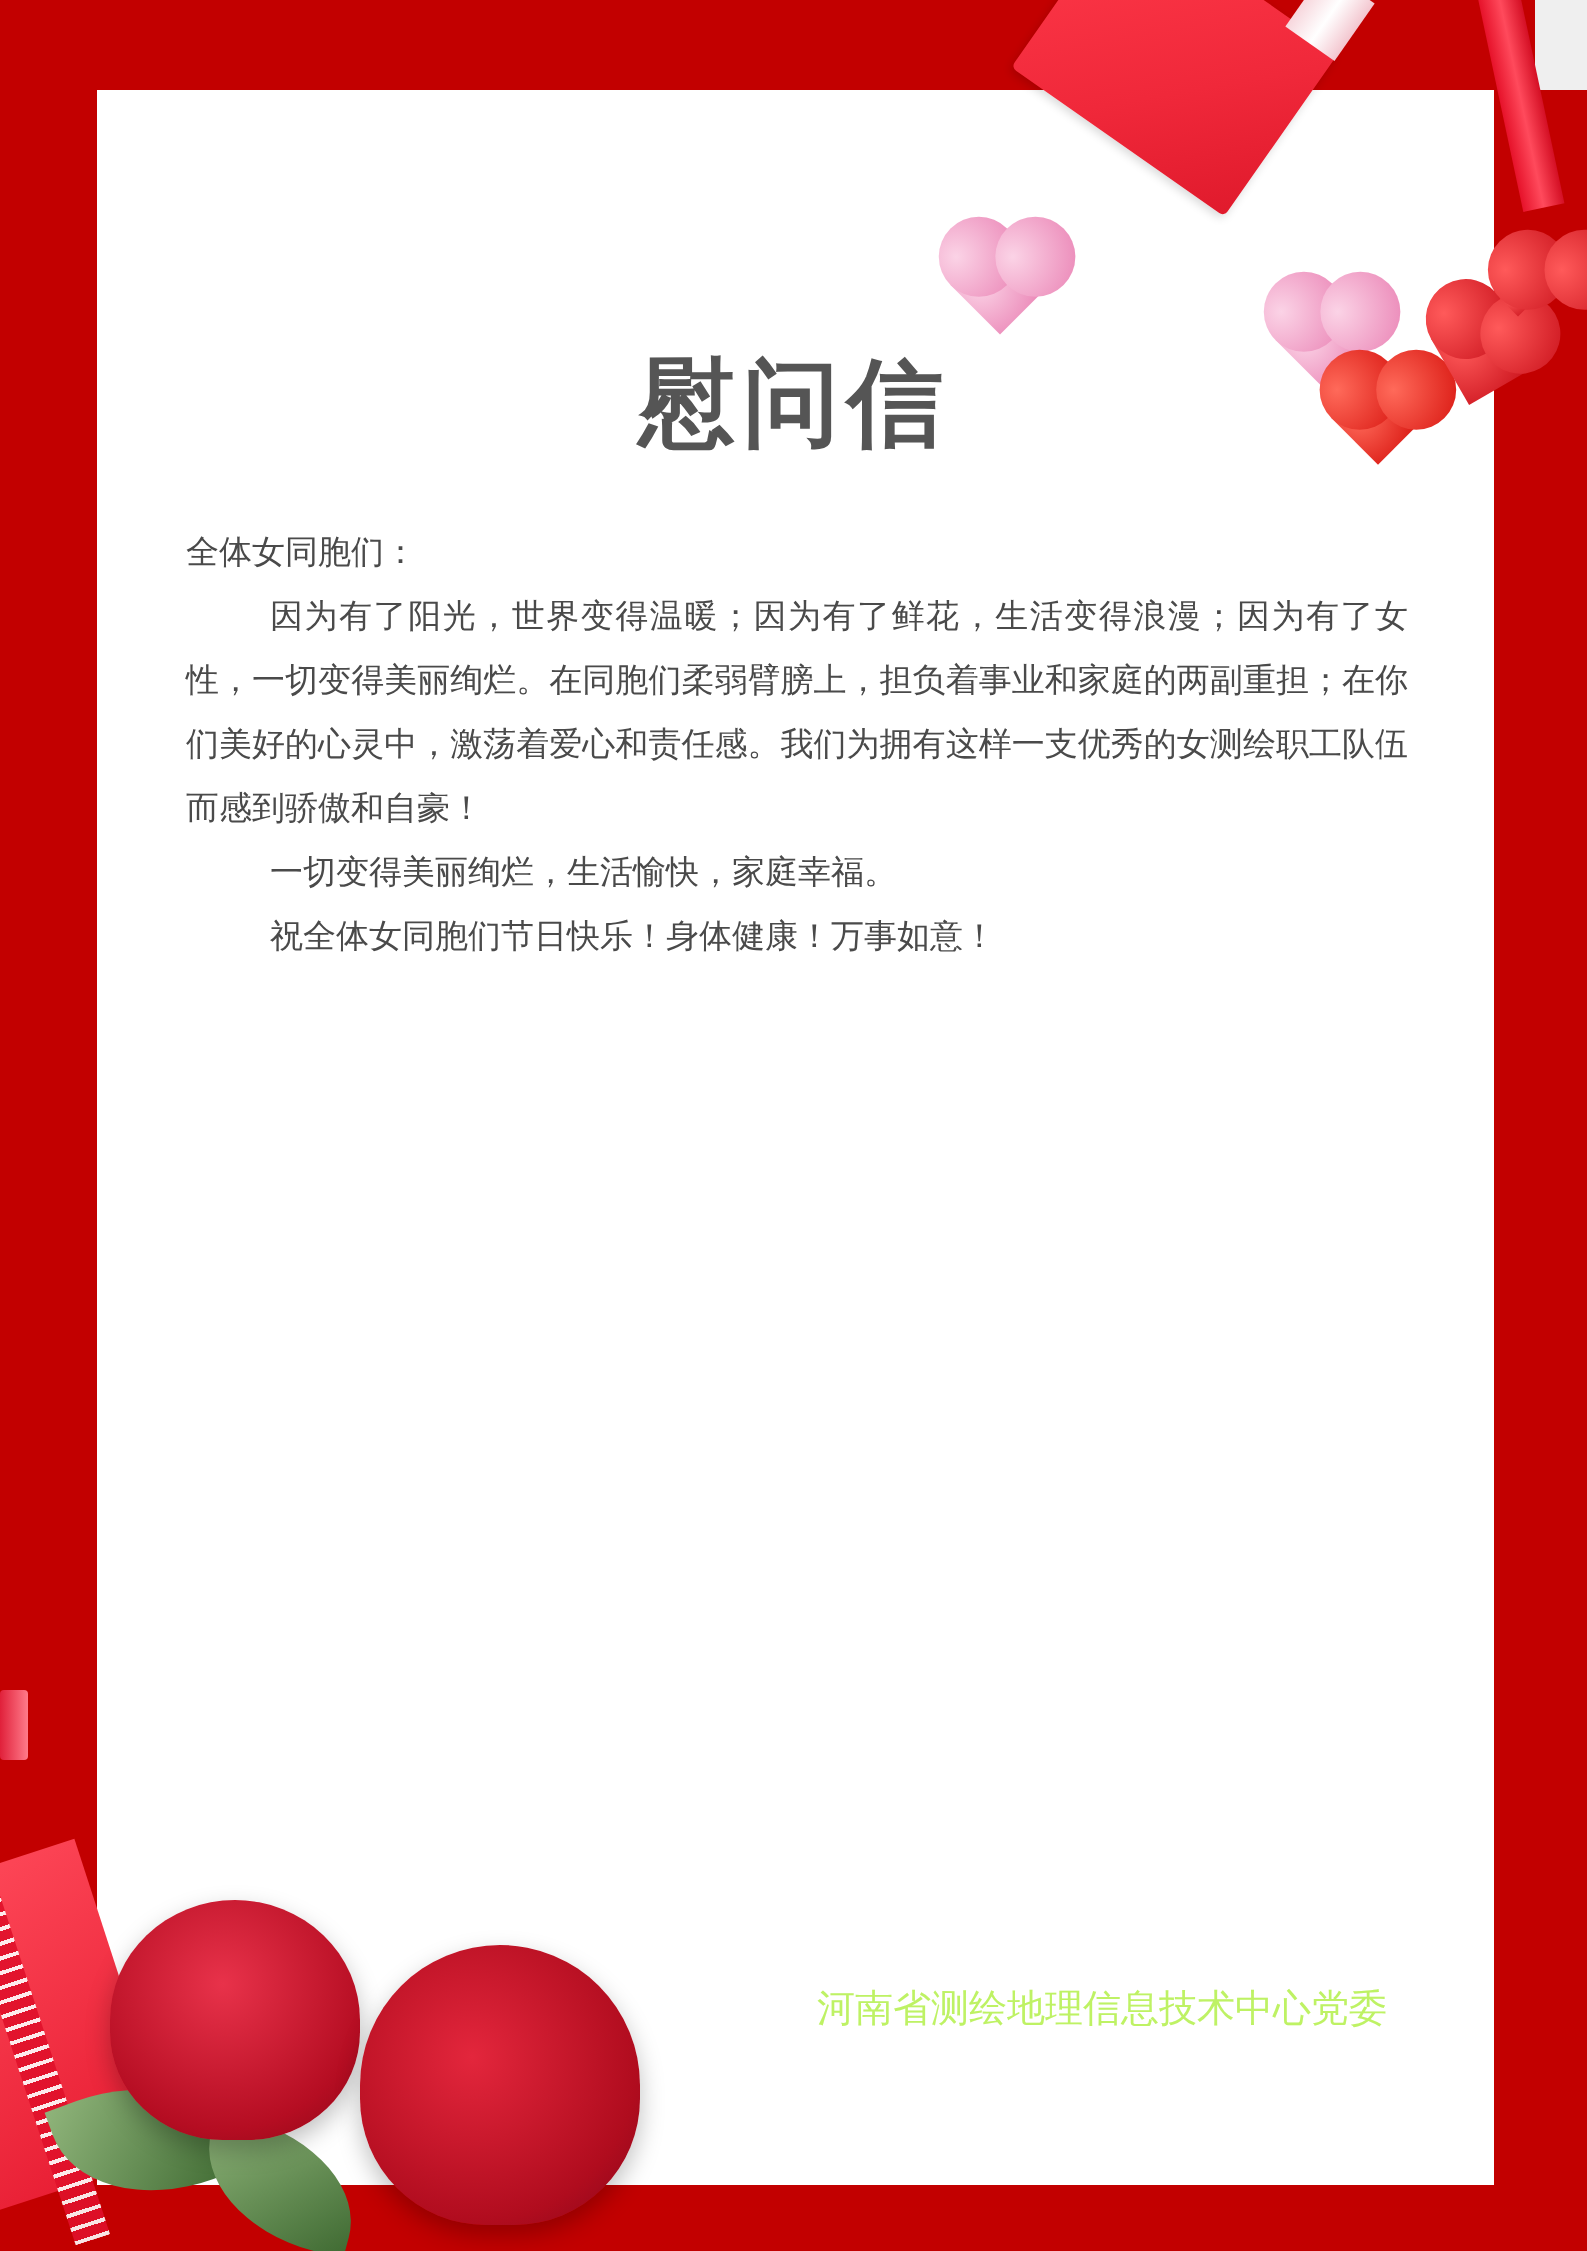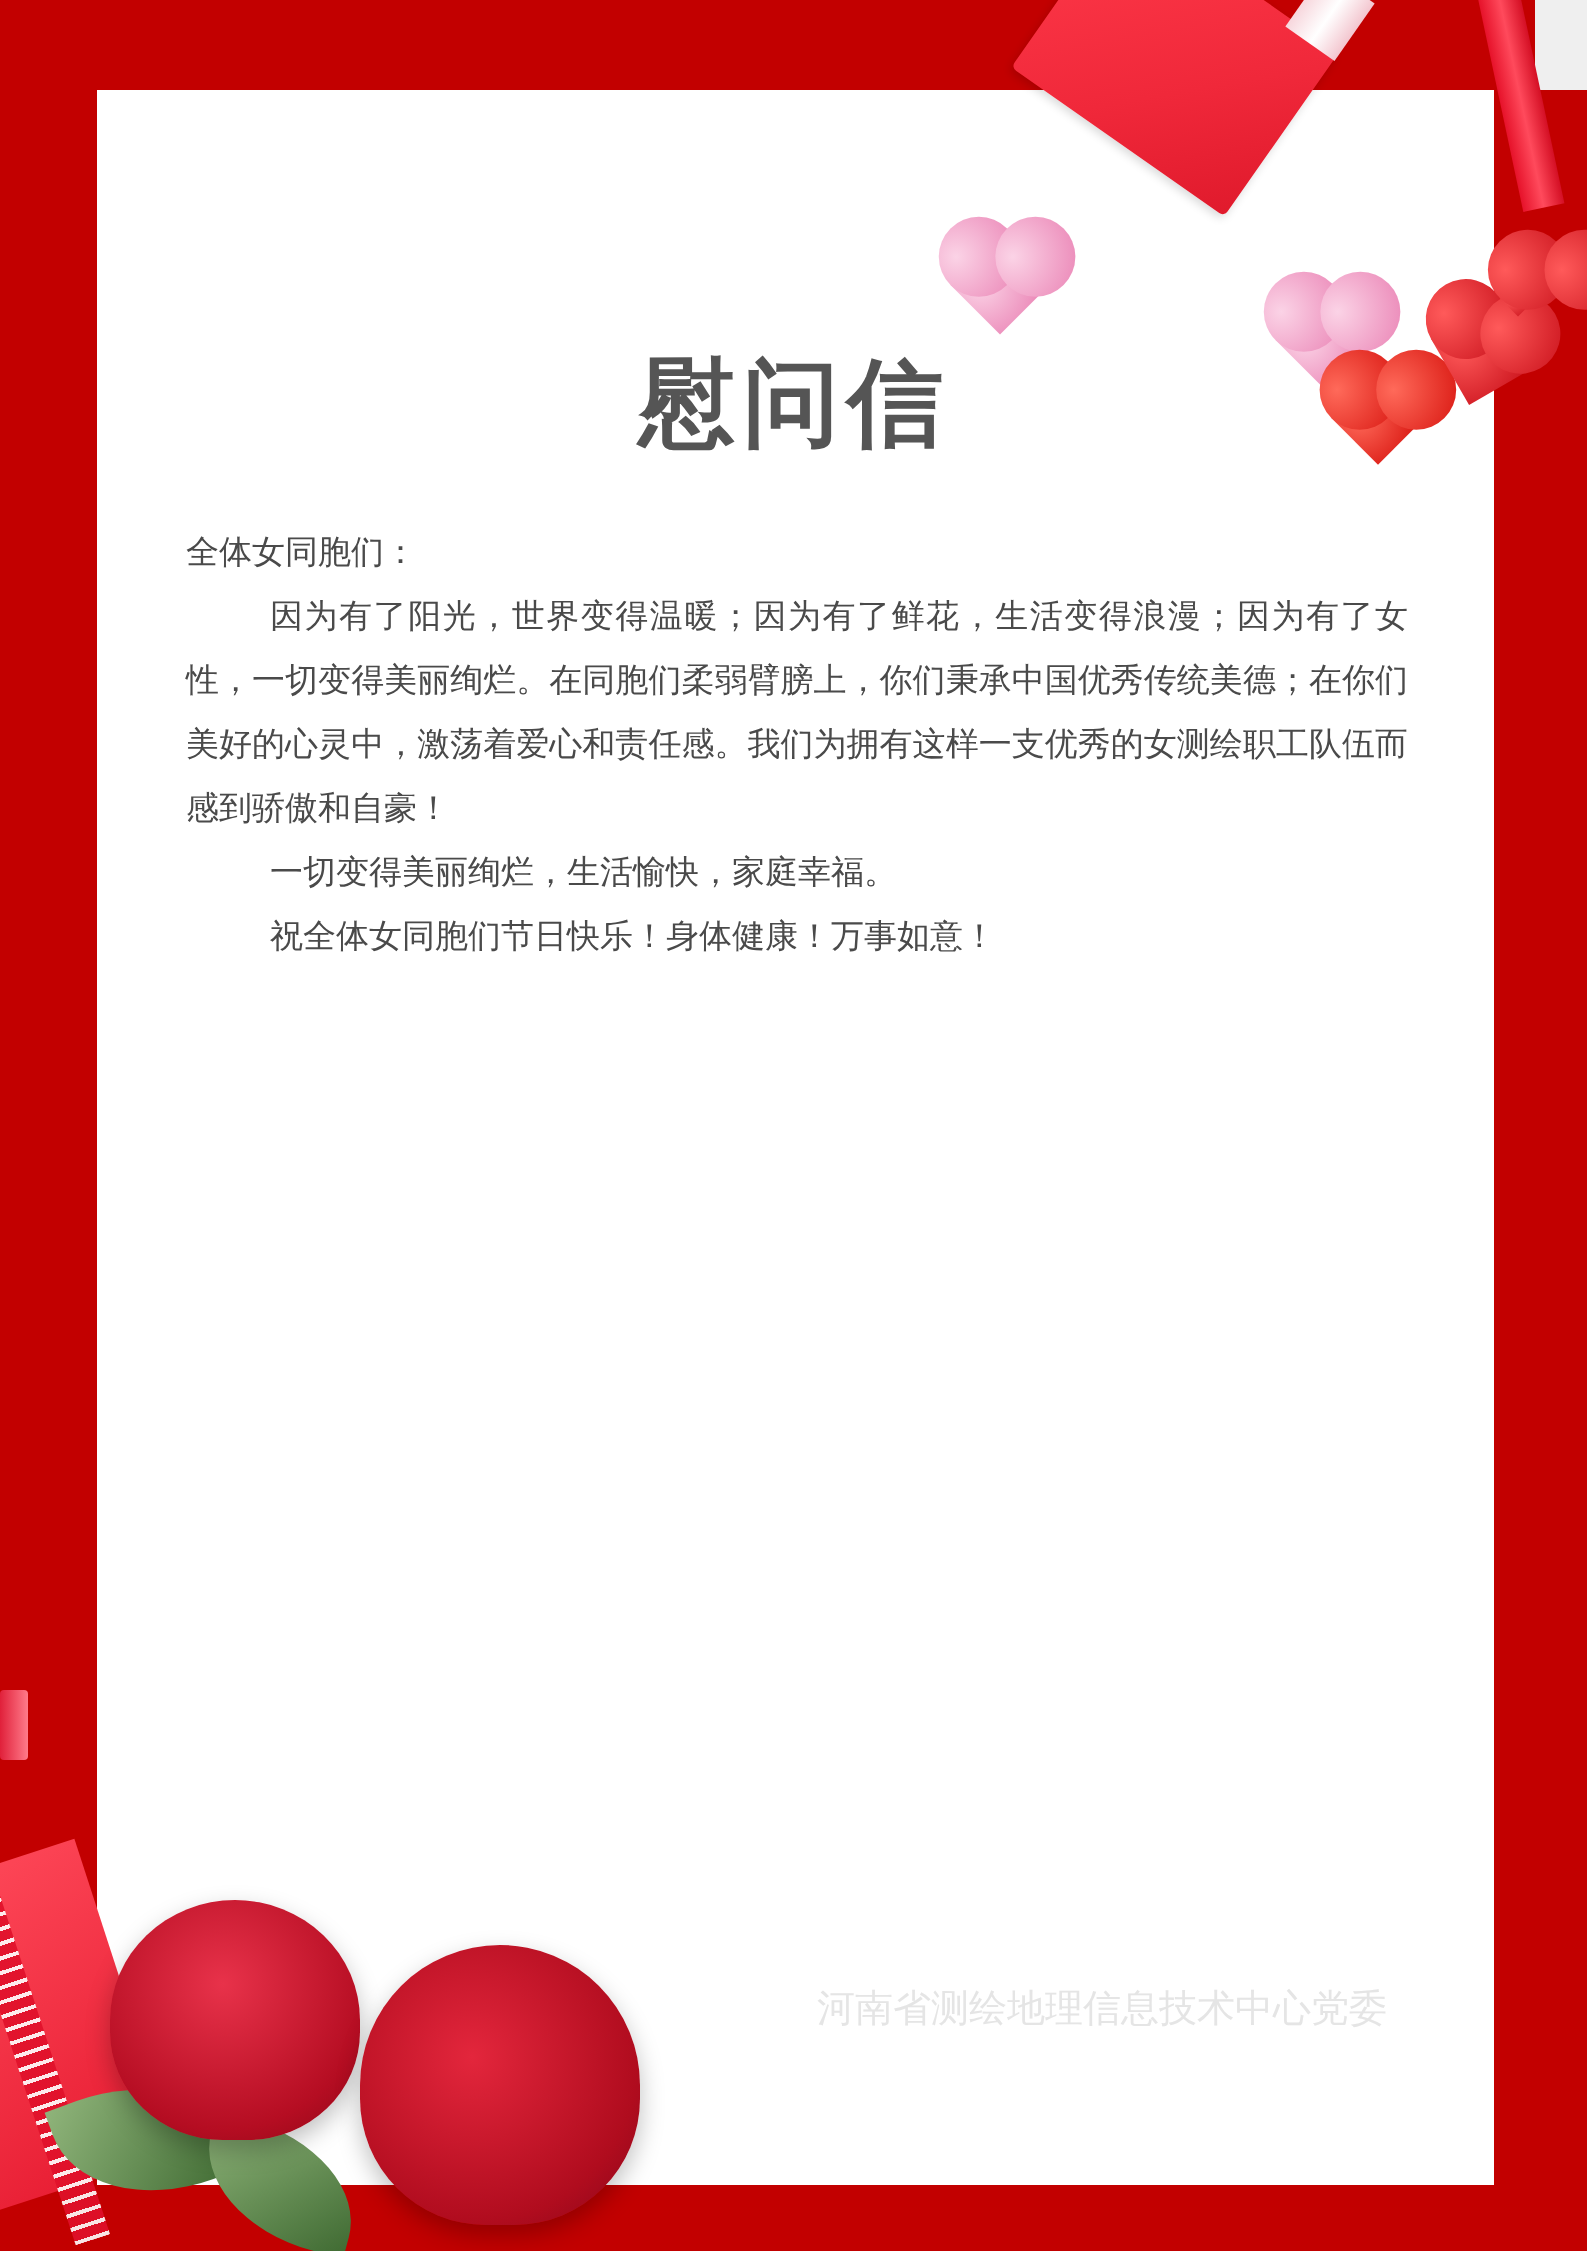--- a/index.html
+++ b/index.html
@@ -87,21 +87,21 @@
     position: absolute; left: 186px; top: 520px; width: 1222px;
     color: #4a4a4a; font-size: 33px; line-height: 64px;
     font-family: "DejaVu Sans", "Liberation Sans", sans-serif;
     text-align: justify;
   }
   .letter p { margin: 0; }
   .salutation { text-indent: 0; }
   .para { text-indent: 84px; }
   .signature {
     position: absolute; right: 200px; top: 1980px; text-align: right;
-    color: #e5e5e5; font-size: 38px; line-height: 56px;
+    color: #bef264; font-size: 38px; line-height: 56px;
     font-family: Liberation Sans, sans-serif;
   }
 </style>
 </head>
 <body>
 
 <div class="ribbon-right-bg"></div>
 <div class="panel"></div>
 <div class="ribbon-top"></div>
 <div class="ribbon-stripe"></div>
@@ -118,20 +118,20 @@
 <div class="gift-bow"></div>
 <div class="leaf leaf-1"></div>
 <div class="leaf leaf-2"></div>
 <div class="rose rose-1"></div>
 <div class="rose rose-2"></div>
 
 <div class="title">慰问信</div>
 
 <div class="letter">
   <p class="salutation">全体女同胞们：</p>
-  <p class="para">因为有了阳光，世界变得温暖；因为有了鲜花，生活变得浪漫；因为有了女性，一切变得美丽绚烂。在同胞们柔弱臂膀上，你们秉承中国优秀传统美德；在你们美好的心灵中，激荡着爱心和责任感。我们为拥有这样一支优秀的女测绘职工队伍而感到骄傲和自豪！</p>
+  <p class="para">因为有了阳光，世界变得温暖；因为有了鲜花，生活变得浪漫；因为有了女性，一切变得美丽绚烂。在同胞们柔弱臂膀上，担负着事业和家庭的两副重担；在你们美好的心灵中，激荡着爱心和责任感。我们为拥有这样一支优秀的女测绘职工队伍而感到骄傲和自豪！</p>
   <p class="para">一切变得美丽绚烂，生活愉快，家庭幸福。</p>
   <p class="para">祝全体女同胞们节日快乐！身体健康！万事如意！</p>
 </div>
 
 <div class="signature">
   <div>河南省测绘地理信息技术中心党委</div>
 </div>
 
 </body></html>

